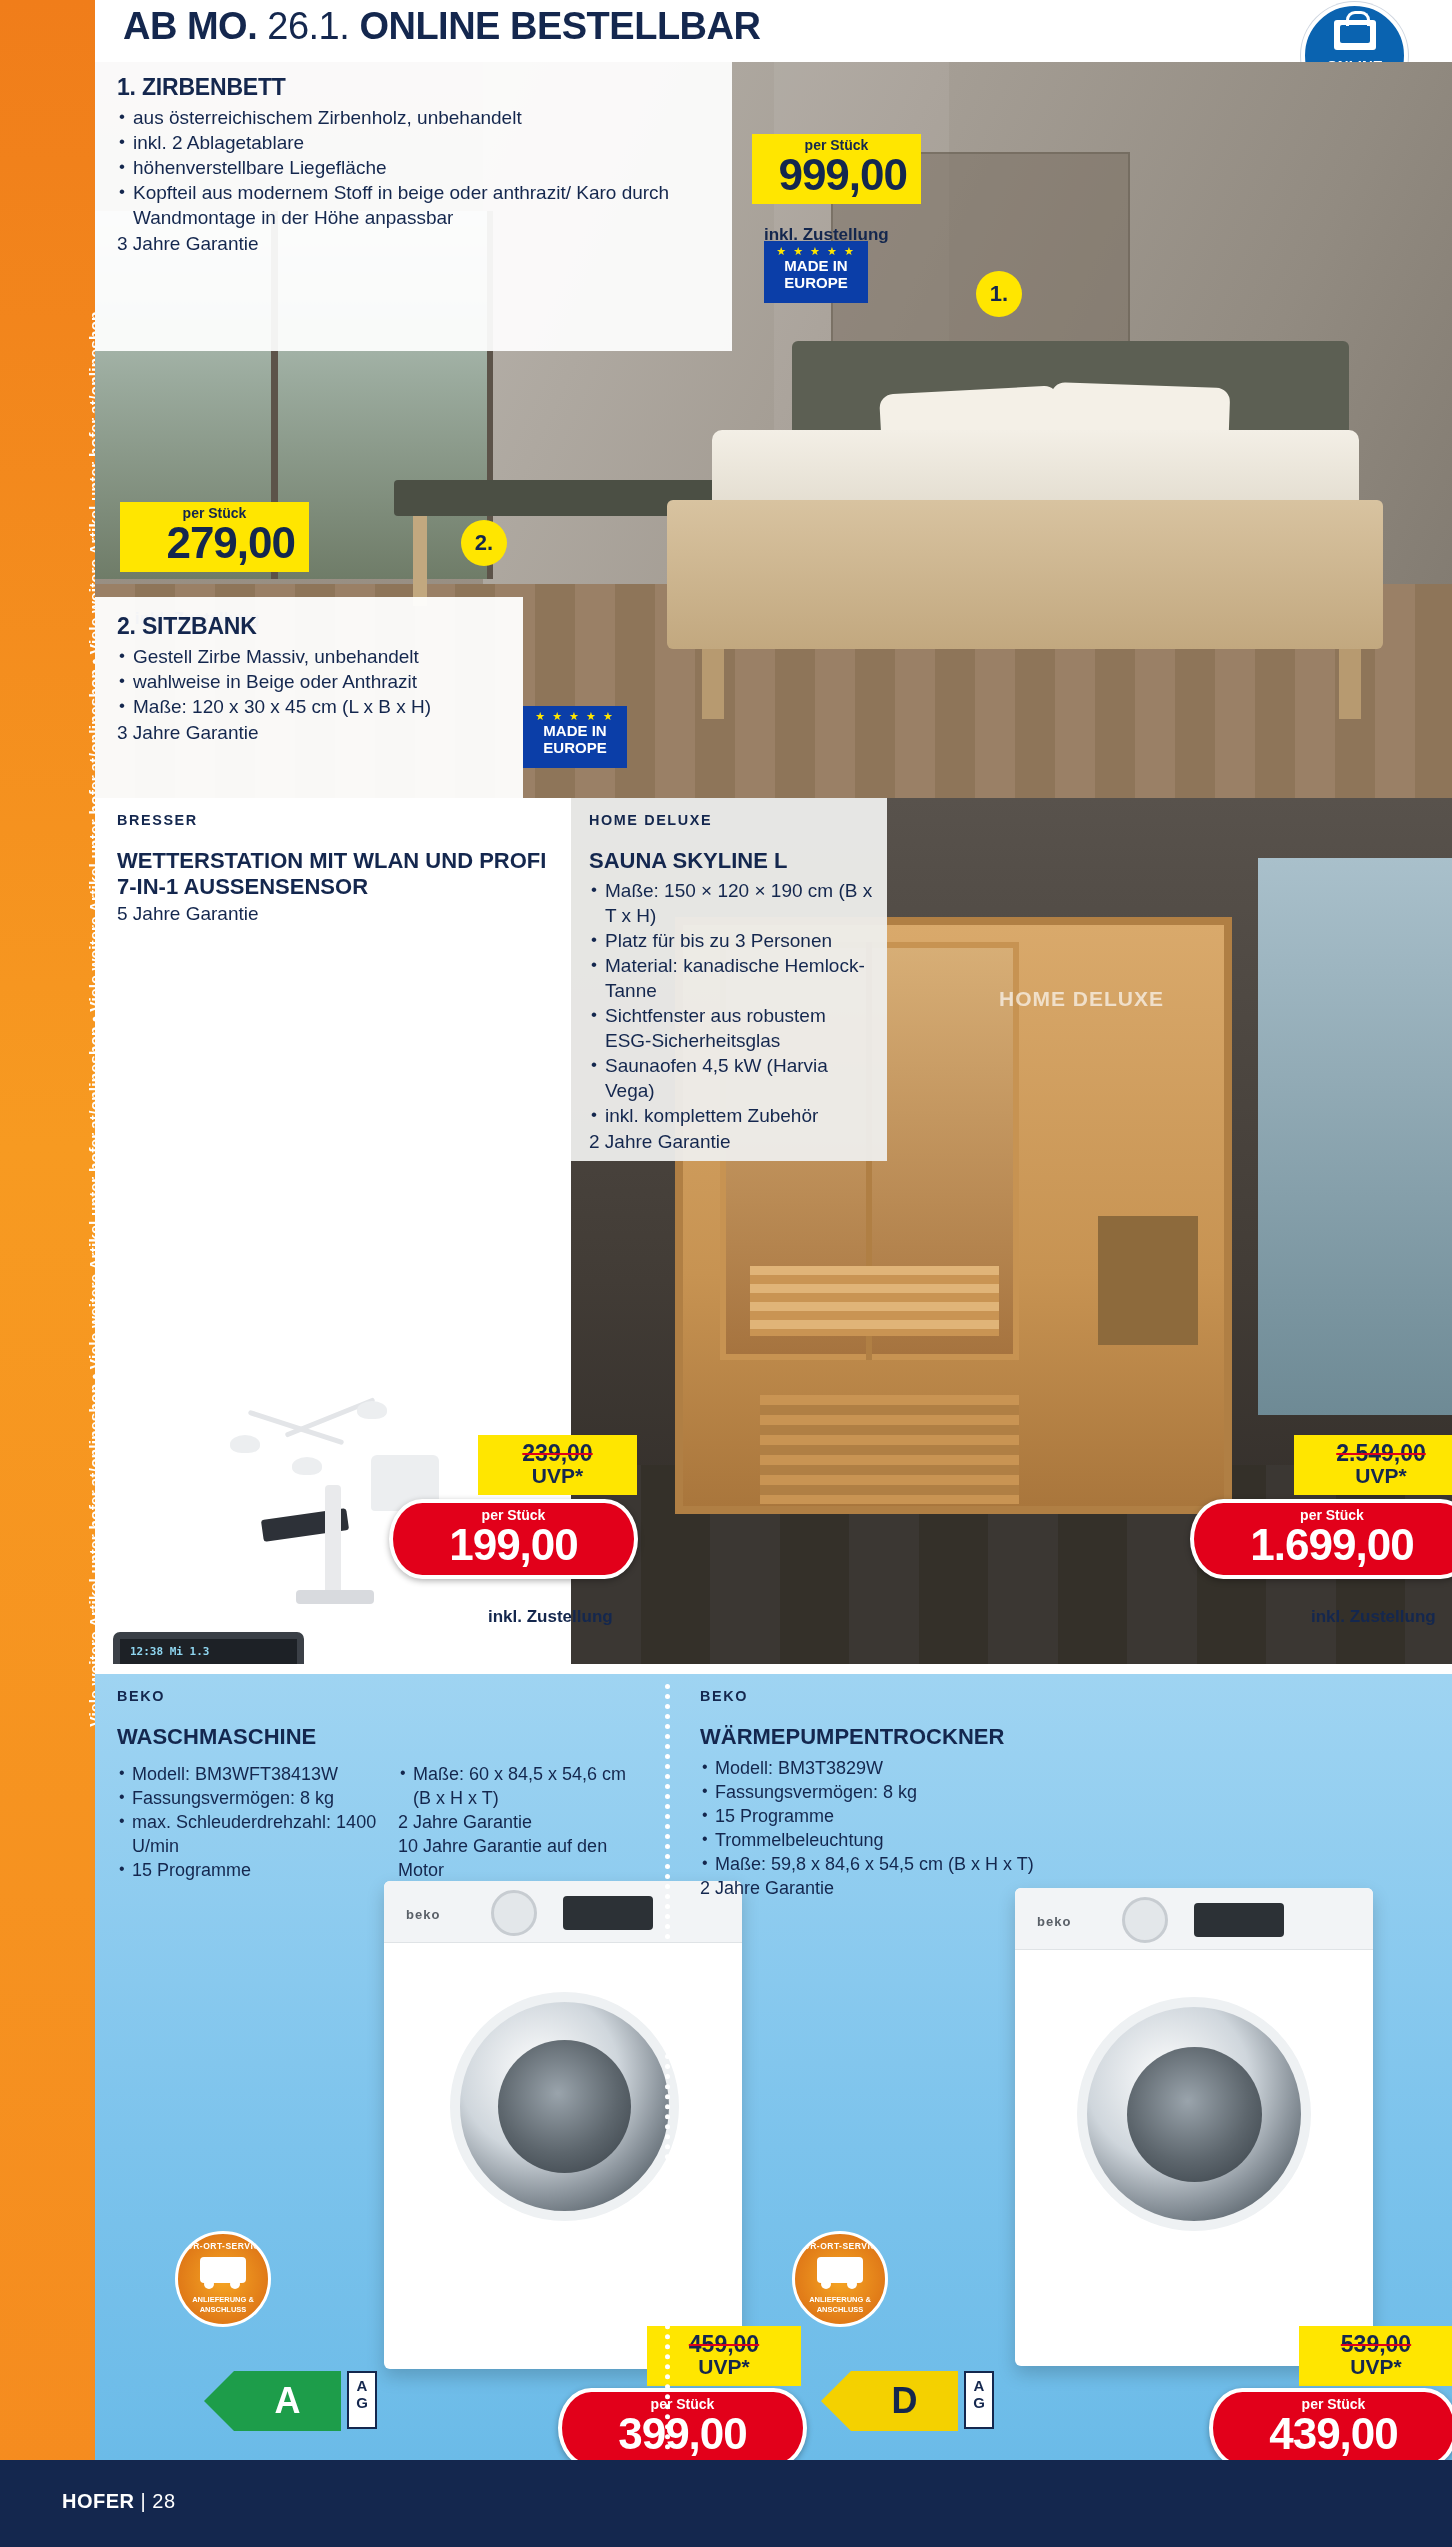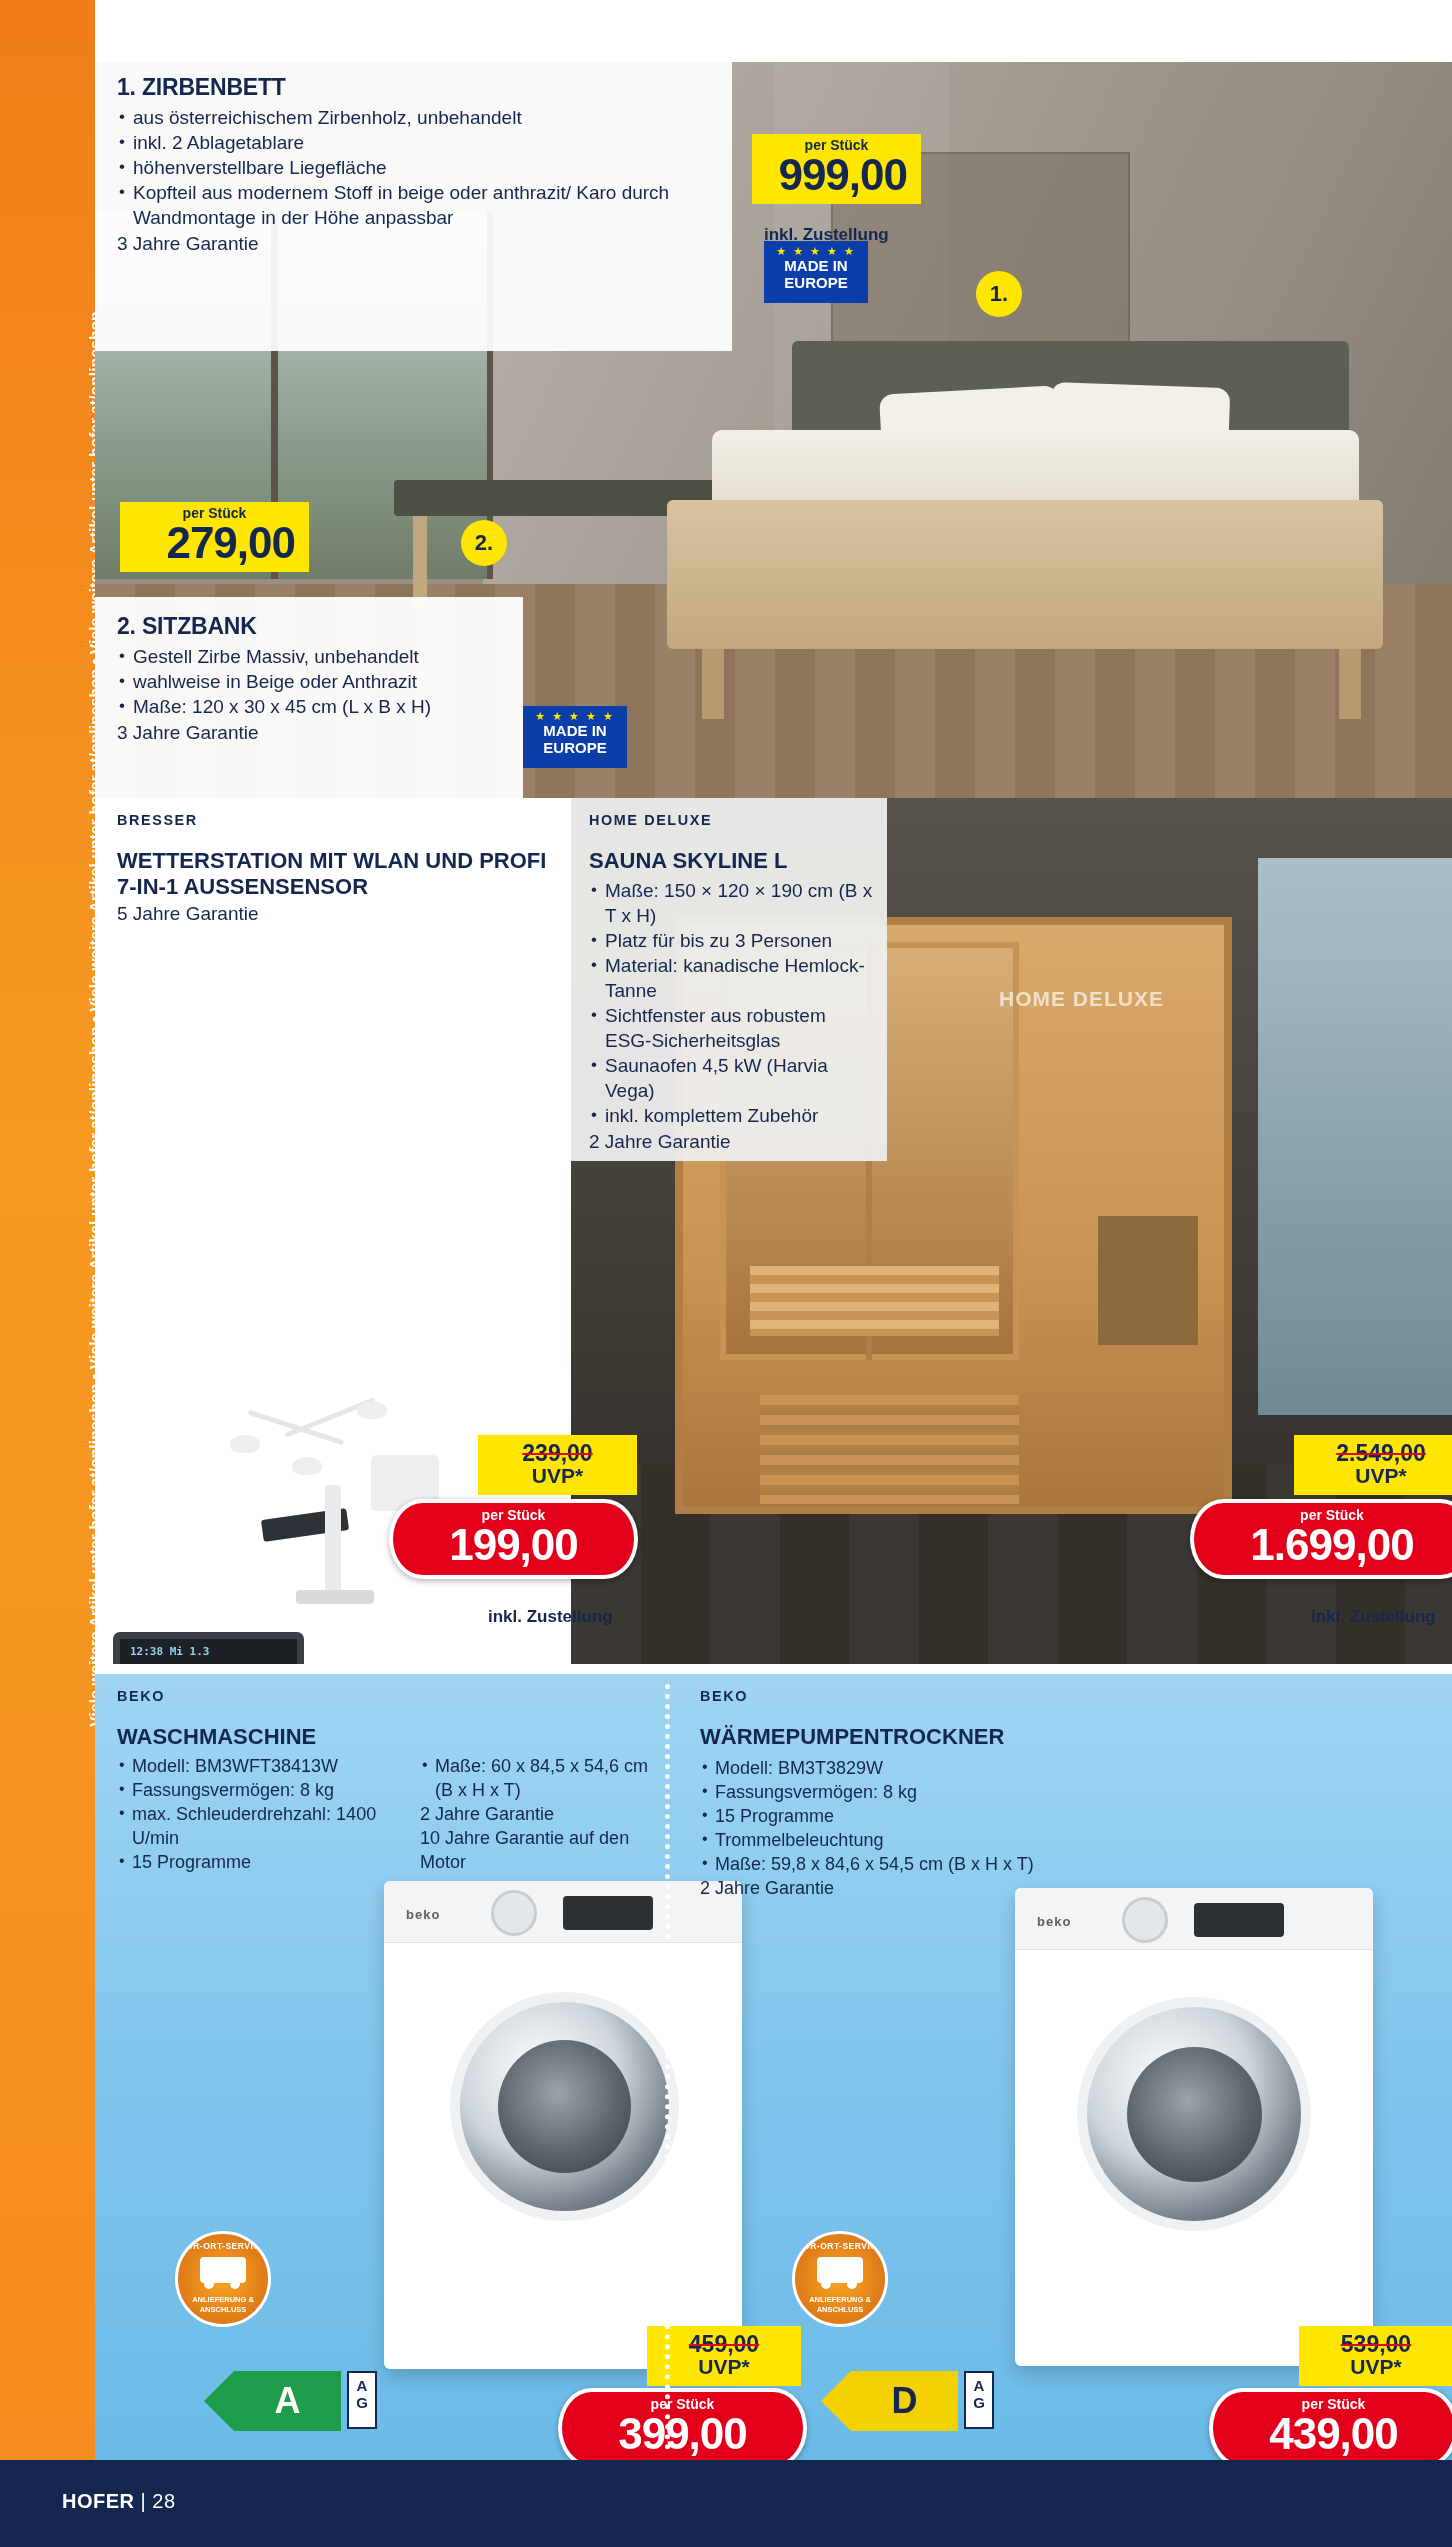--- a/index.html
+++ b/index.html
@@ -498,20 +498,38 @@
 </style>
 </head>
 <body>
 
 <div class="page">
 
   <div class="left-rail">
     <div class="rail-text">Viele weitere Artikel unter hofer.at/onlineshop • Viele weitere Artikel unter hofer.at/onlineshop • Viele weitere Artikel unter hofer.at/onlineshop • Viele weitere Artikel unter hofer.at/onlineshop</div>
   </div>
 
+  <div class="header">
+    <div class="header-title">
+      <span>AB MO.</span>
+      <span class="light">26.1.</span>
+      <span>ONLINE BESTELLBAR</span>
+    </div>
+    <div class="onlineshop-badge">
+      <div class="circ"></div>
+      <div class="pin"></div>
+      <div class="bagicon">
+        <div class="screen"></div>
+      </div>
+      <div class="lbl">
+        <span>ONLINE</span><br>
+        <span>SHOP</span>
+      </div>
+    </div>
+  </div>
 
   <div class="hero">
     <div class="hero-bg"></div>
     <div class="hero-wall"></div>
     <div class="hero-window"></div>
     <div class="hero-panel"></div>
     <div class="hero-floor"></div>
     <div class="bench"></div>
     <div class="bench-leg bench-l1"></div>
     <div class="bench-leg bench-l2"></div>
@@ -649,21 +667,21 @@
     <div class="sub-delivery" style="left:1216px; top:801px;">inkl. Zustellung</div>
   </div>
 
   <div class="white-gap"></div>
 
   <div class="band3">
 
     <div class="appl-col appl-left">
       <div class="brand">BEKO</div>
       <div class="ptitle2">WASCHMASCHINE</div>
-      <div style="display:flex; gap:24px; margin-top:4px;">
+      <div style="display:flex; gap:2px; margin-top:12px;">
         <ul class="b-list" style="width:279px;">
           <li>Modell: BM3WFT38413W</li>
           <li>Fassungsvermögen: 8 kg</li>
           <li>max. Schleuderdrehzahl: 1400 U/min</li>
           <li>15 Programme</li>
         </ul>
         <div style="width:249px;">
           <ul class="b-list">
             <li>Maße: 60 x 84,5 x 54,6 cm (B x H x T)</li>
           </ul>

